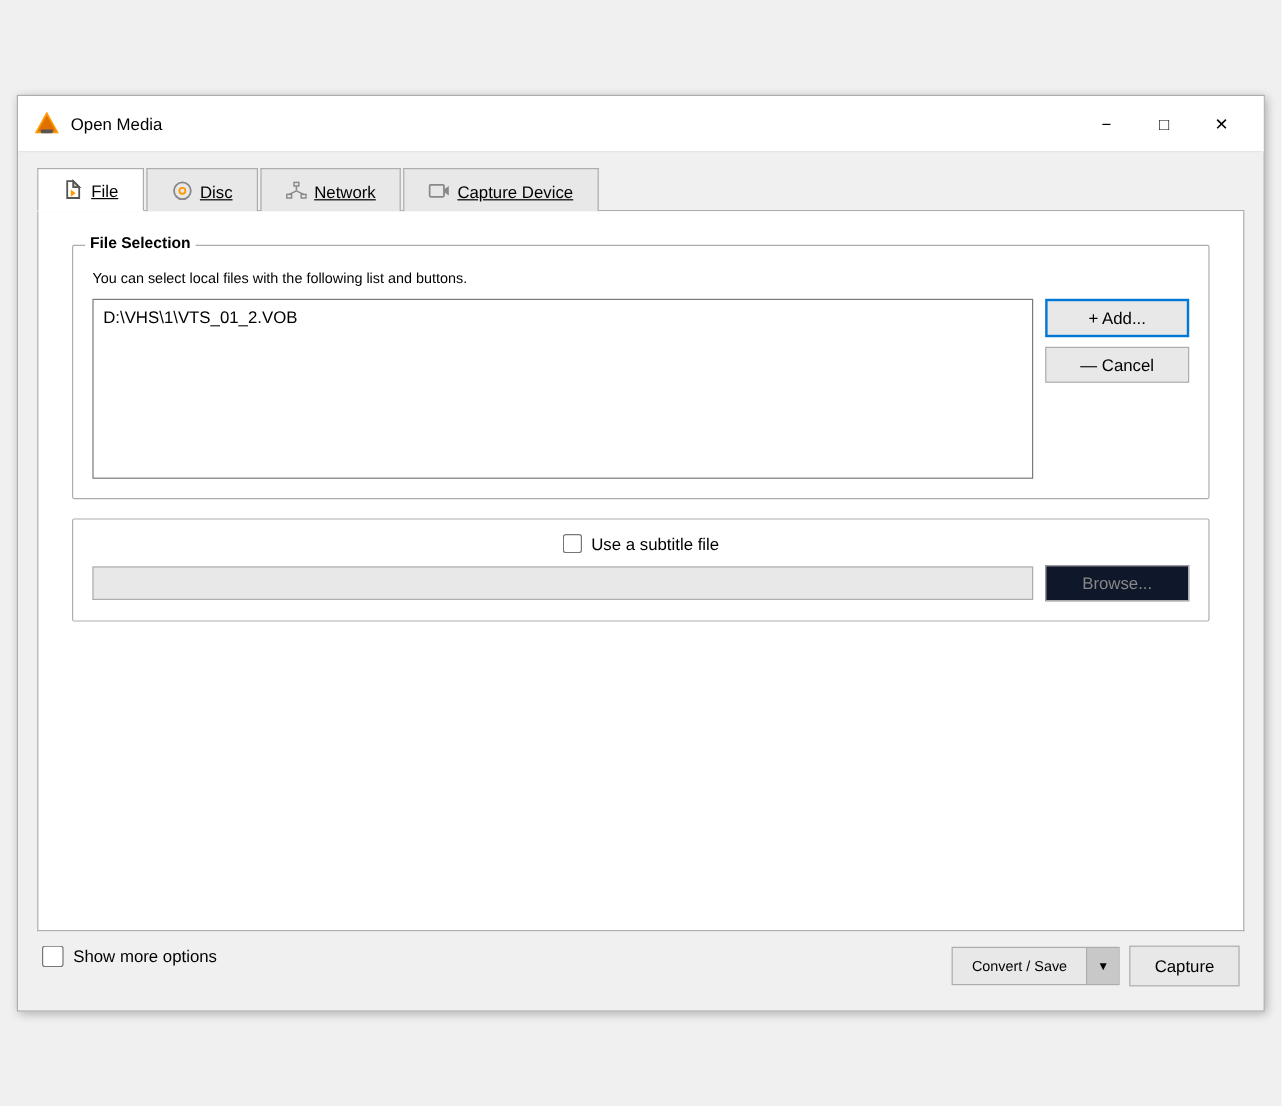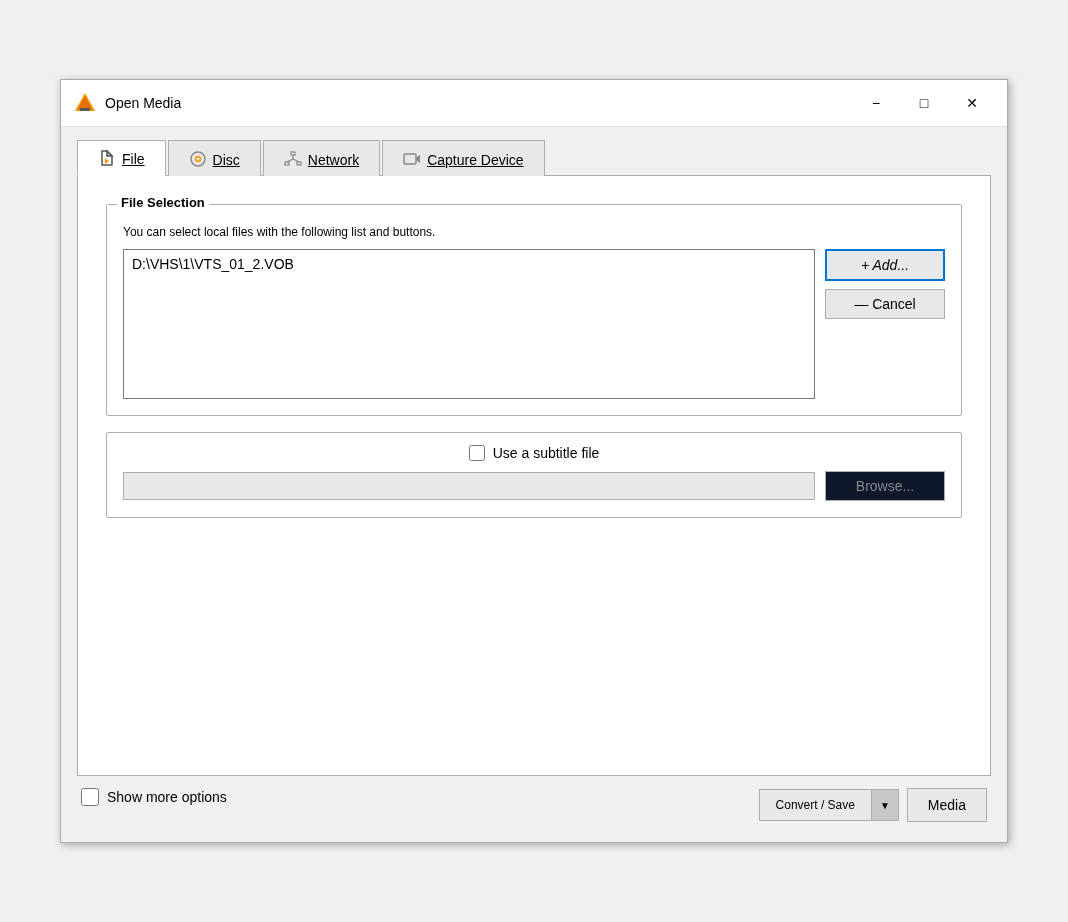--- a/index.html
+++ b/index.html
@@ -7,21 +7,21 @@
       background: #f0f0f0;
       font-family: 'Segoe UI', Tahoma, Geneva, Verdana, sans-serif;
       font-size: 14px;
       display: flex;
       justify-content: center;
       align-items: center;
       min-height: 922px;
       width: 1068px;
     }
     .window {
-      width: 948px;
+      width: 1040px;
       background: #f0f0f0;
       border: 1px solid #adadad;
       box-shadow: 2px 2px 8px rgba(0,0,0,0.3);
     }
     .title-bar {
       background: #ffffff;
       border-bottom: 1px solid #e0e0e0;
       padding: 8px 12px;
       display: flex;
       align-items: center;
@@ -150,21 +150,20 @@
       color: #000;
       display: flex;
       align-items: center;
       gap: 6px;
       min-width: 120px;
       justify-content: center;
     }
     .btn.add {
       border: 2px solid #0078d7;
       background: #e8e8e8;
-      font-style: italic;
     }
     .subtitle-row {
       display: flex;
       align-items: center;
       gap: 8px;
       margin-bottom: 10px;
       justify-content: center;
     }
     .checkbox-label {
       display: flex;
@@ -357,17 +356,17 @@
     <div class="bottom-area">
       <div class="show-more-row">
         <input type="checkbox" style="width: 18px; height: 18px;">
         <span>Show more options</span>
       </div>
       <div class="bottom-buttons">
         <div class="btn-convert">
           <button class="btn-convert-main">Convert / Save</button>
           <div class="btn-convert-arrow">▼</div>
         </div>
-        <button class="btn-cancel">Media</button>
+        <button class="btn-cancel">Capture</button>
       </div>
     </div>
   </div>
 </div>
 
 </body></html>

